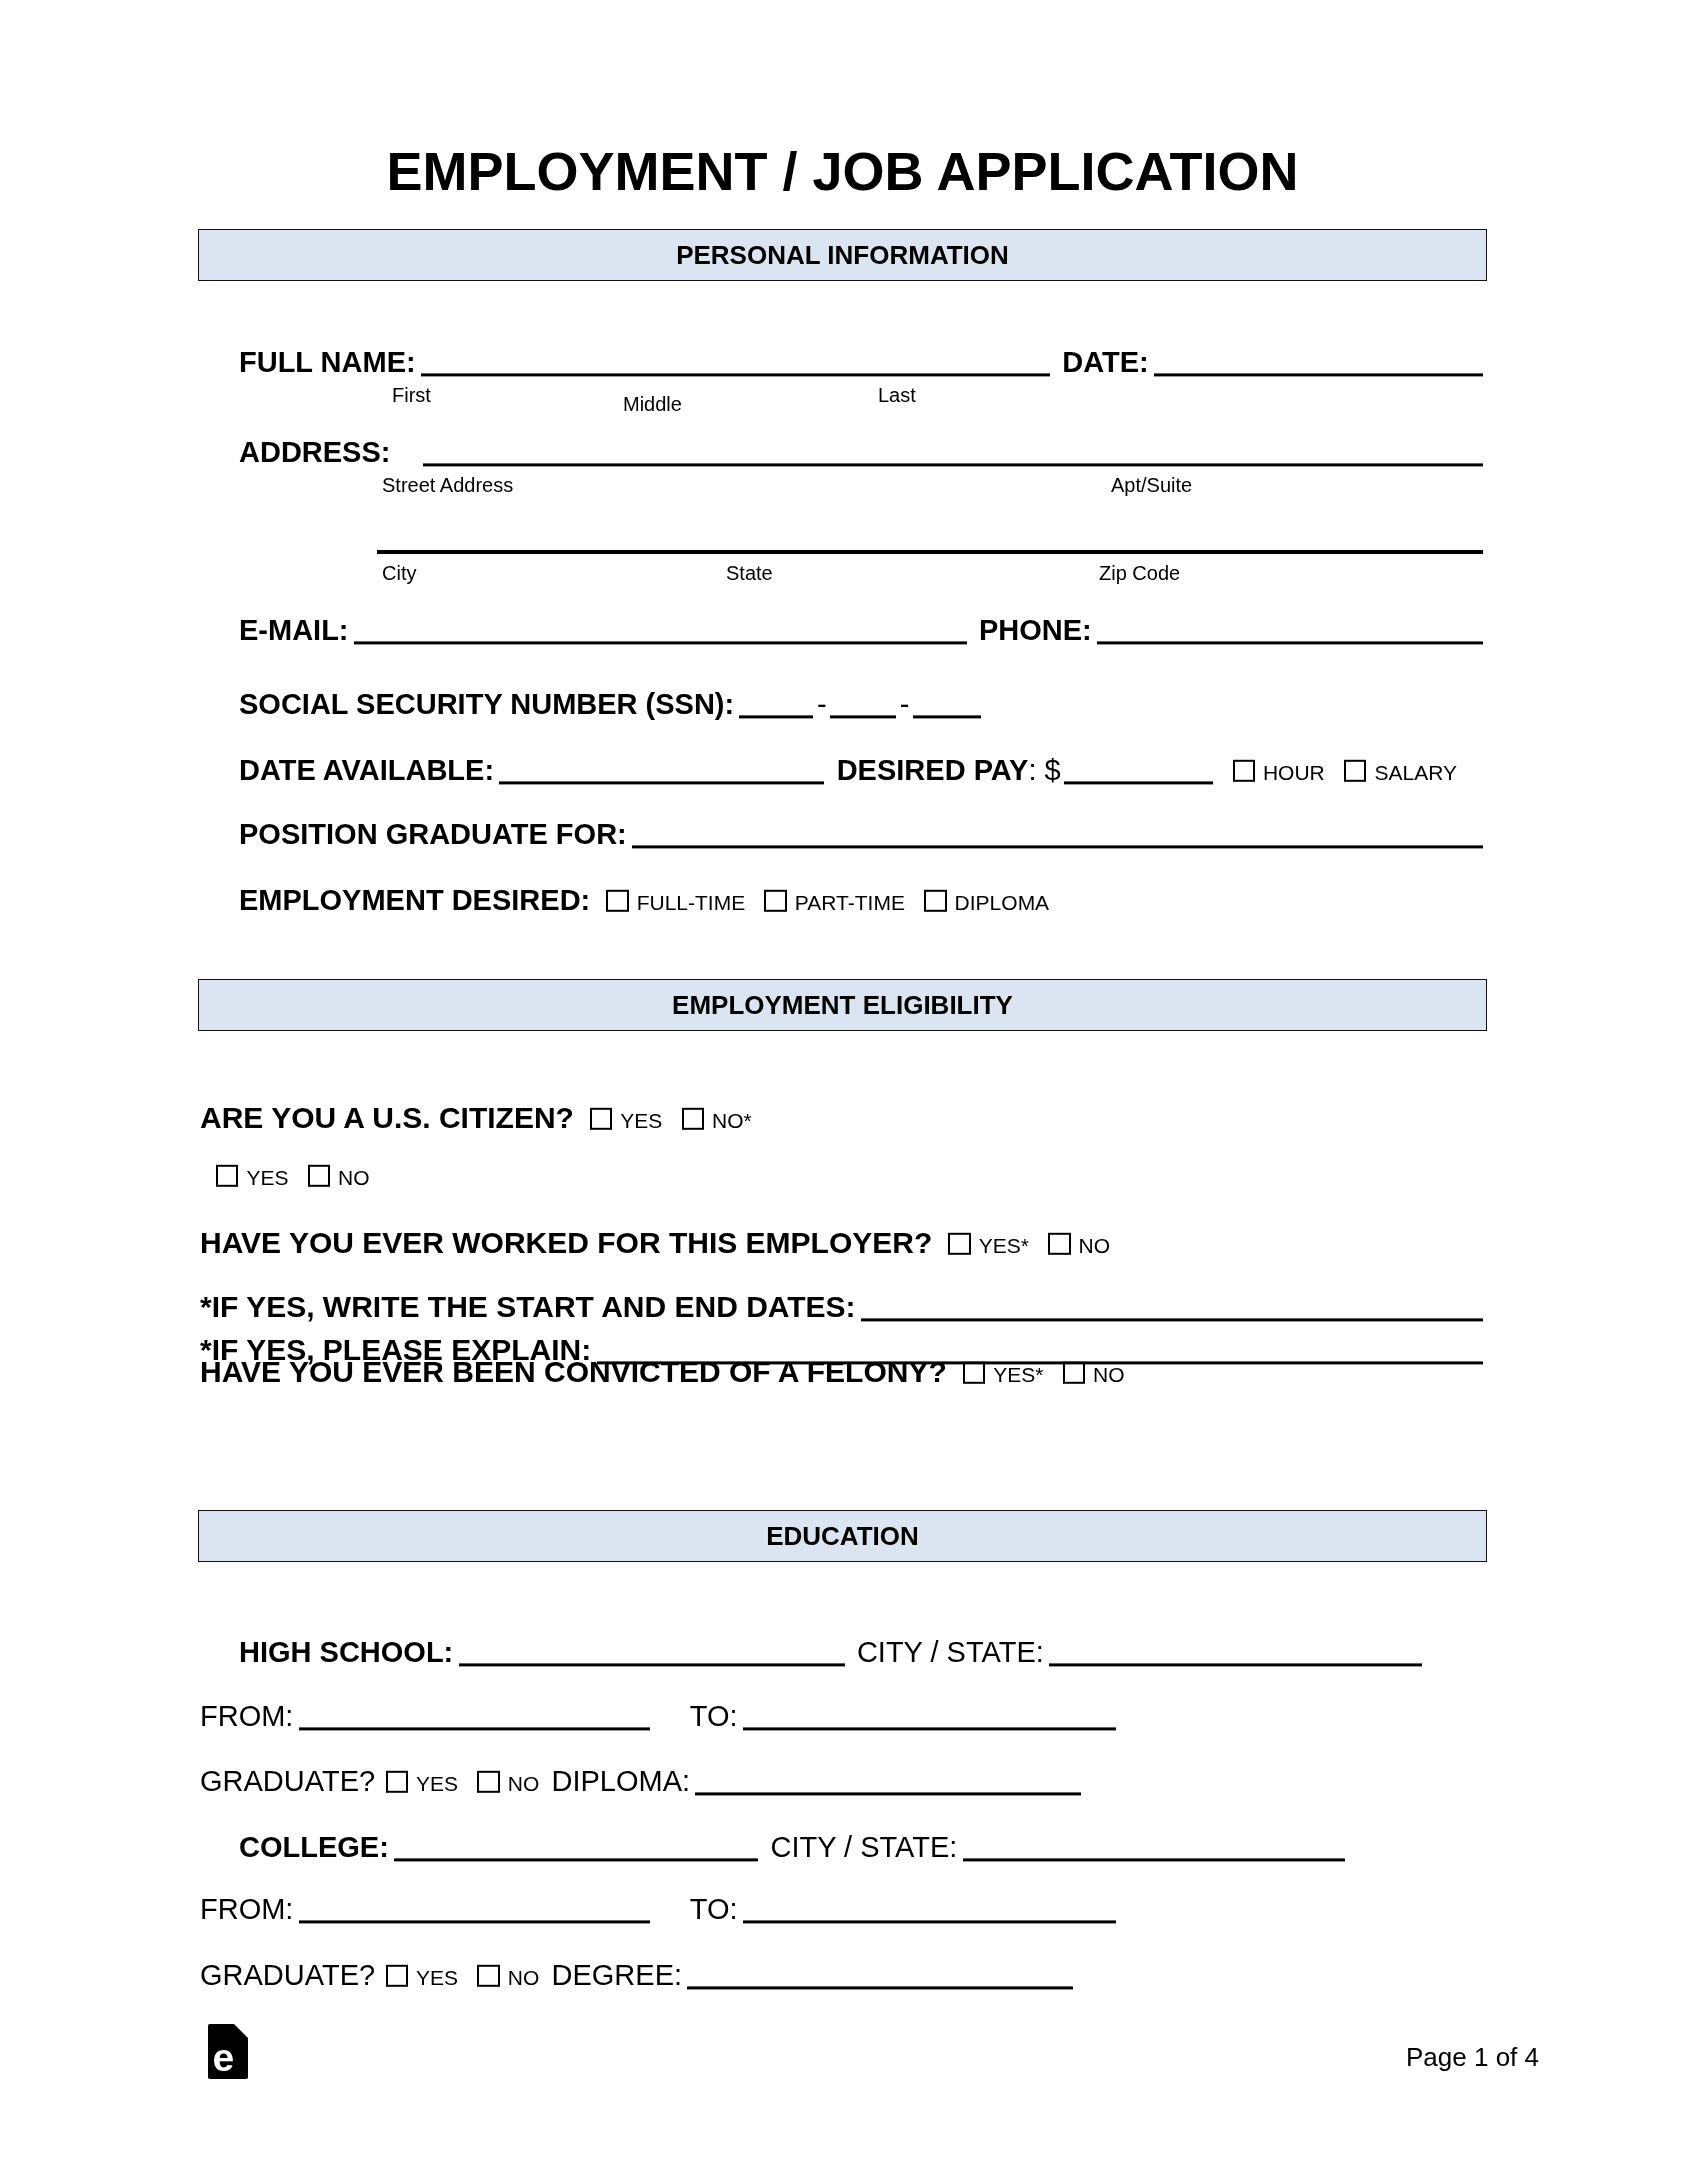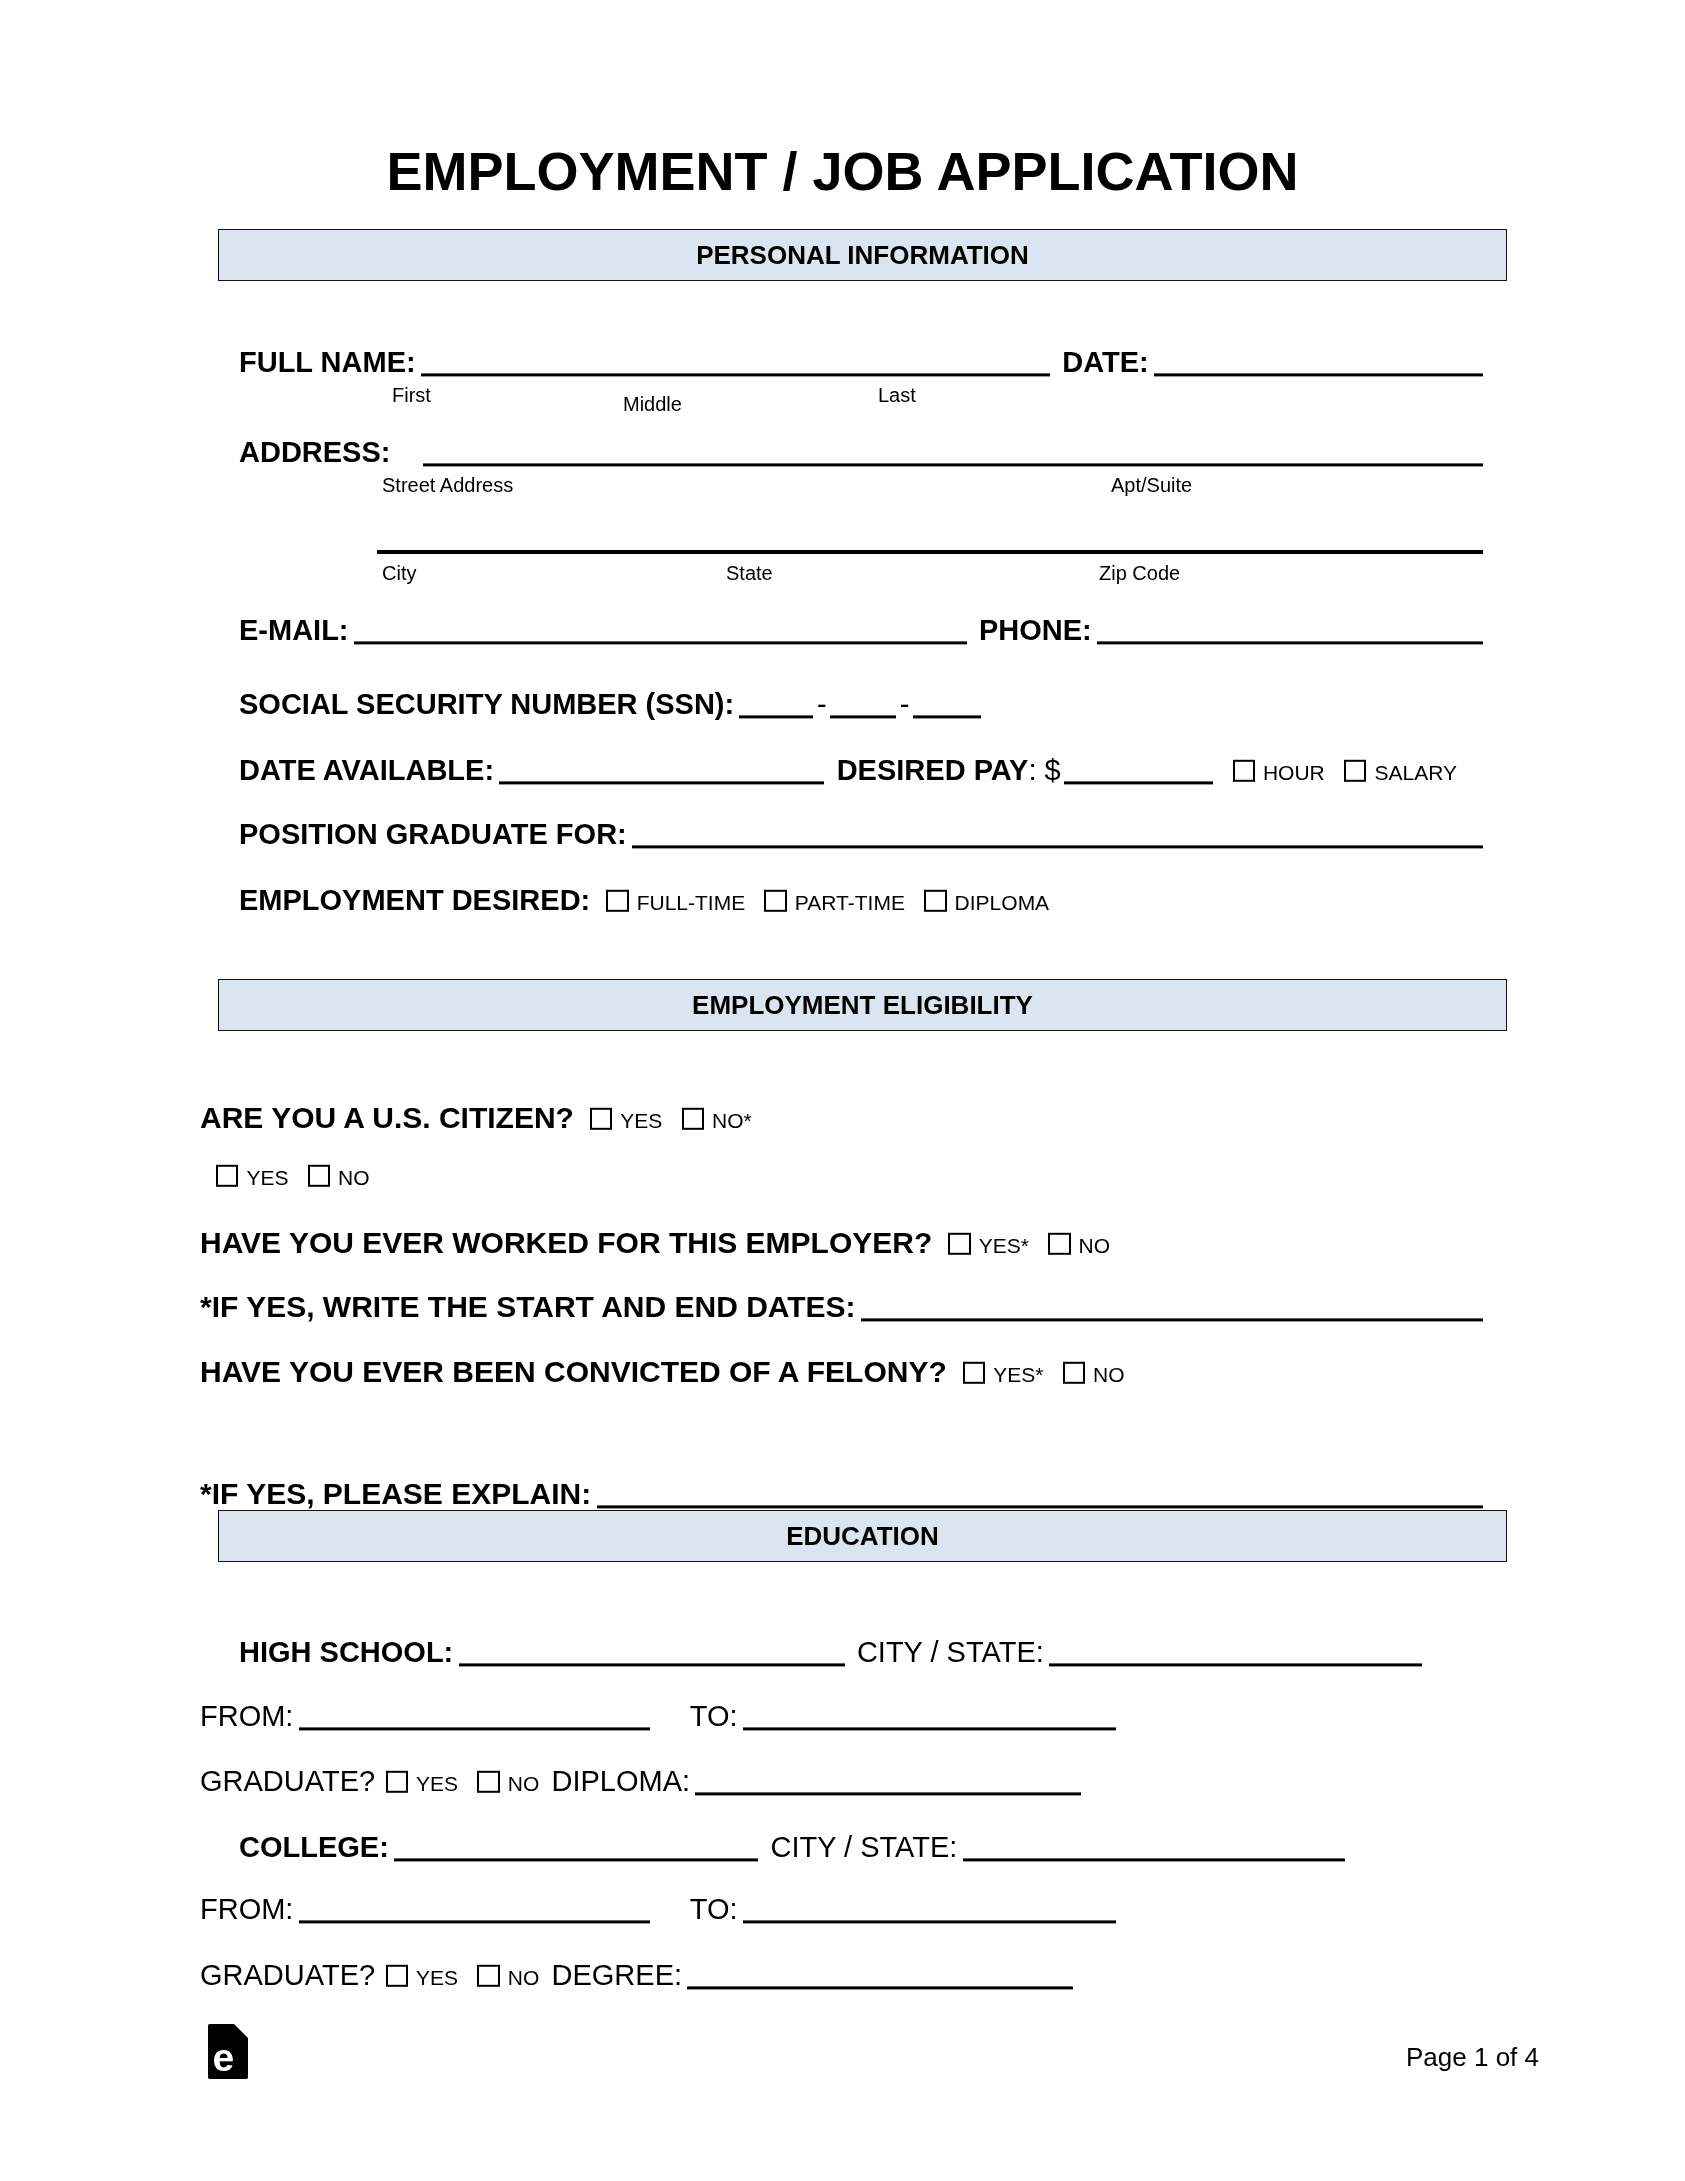--- a/index.html
+++ b/index.html
@@ -8,21 +8,21 @@
     font-family:"Liberation Sans", sans-serif; color:#000; overflow:hidden;
   }
   .title {
     position:absolute; top:140px; left:0; width:100%;
     text-align:center; font-size:54px; font-weight:700; letter-spacing:0px;
   }
   .bar {
     position:absolute; left:198px; width:1287px; height:50px;
     background:#dbe5f1; border:1.8px solid #111;
     display:flex; align-items:center; justify-content:center;
-    font-size:26px; font-weight:700;margin-left:20px;
+    font-size:26px; font-weight:700;
   }
   .bar1 { top:229px; } .bar2 { top:979px; } .bar3 { top:1510px; }
   .row {
     position:absolute; left:200px; right:202px;
     display:flex; align-items:baseline; line-height:1.2; white-space:nowrap;
   }
   .lbl-b { font-size:29px; font-weight:700;margin-left:39px; }
   .lbl-r { font-size:29px; font-weight:400; }
   .q     { font-size:30px; font-weight:700; }
   .opt   { font-size:21px; font-weight:400; margin-left:8px;text-align:right; }
@@ -166,21 +166,21 @@
   </div>
 
   <div class="row" style="top:1354px;">
     <span class="q">HAVE YOU EVER BEEN CONVICTED OF A FELONY?</span>
     <span class="cb first"></span>
     <span class="opt">YES*</span>
     <span class="cb"></span>
     <span class="opt">NO</span>
   </div>
 
-  <div class="row" style="top:1476px;">
+  <div class="row" style="top:1332px;">
     <span class="q">*IF YES, PLEASE EXPLAIN:</span>
     <div class="line grow ml6"></div>
   </div>
 
   <div class="bar bar3">
     <span>EDUCATION</span>
   </div>
 
   <div class="row" style="top:1635px;">
     <span class="lbl-b">HIGH SCHOOL:</span>

